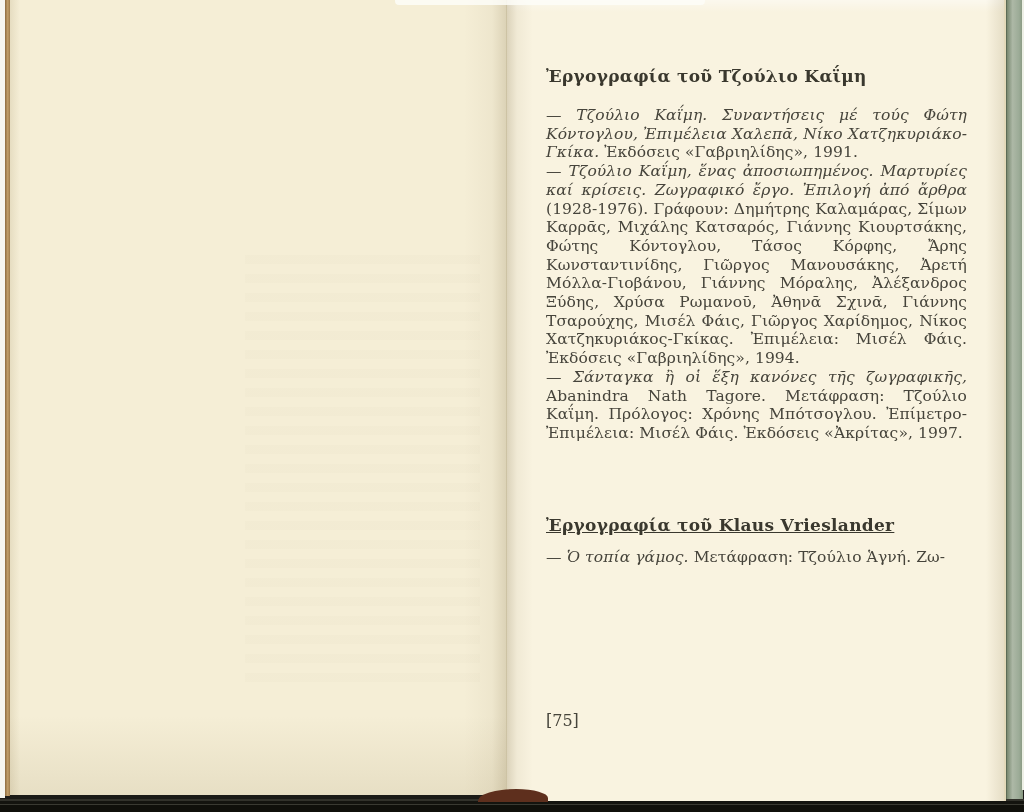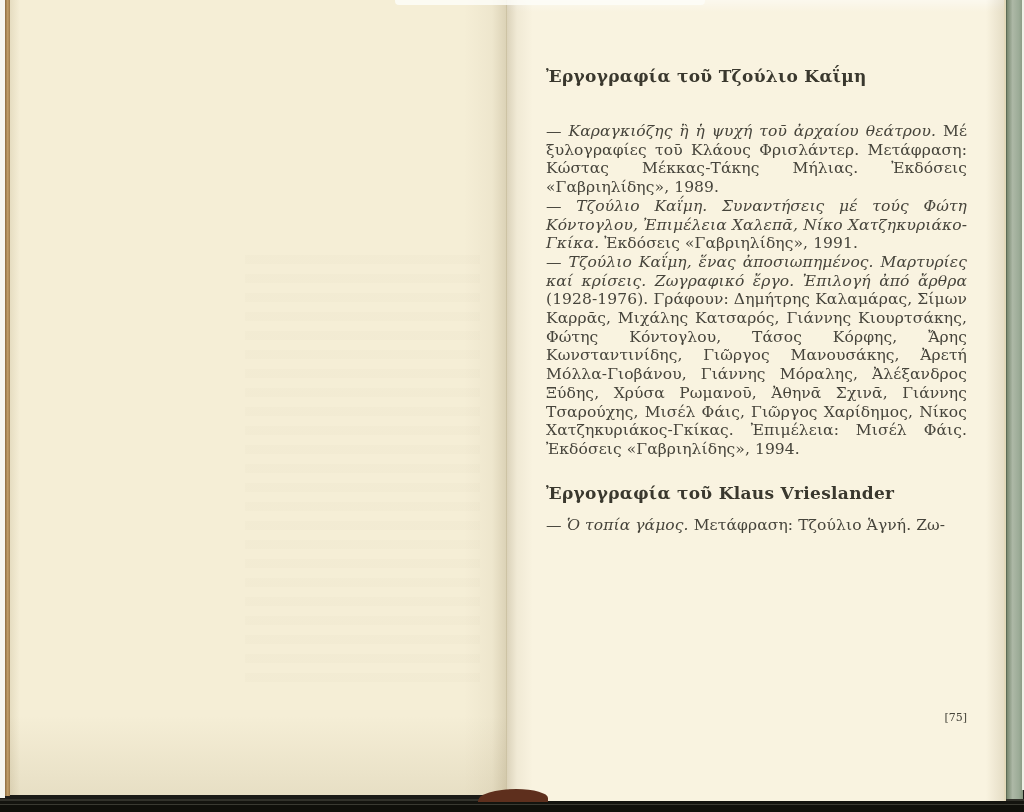--- a/index.html
+++ b/index.html
@@ -36,27 +36,27 @@
       linear-gradient(to bottom,rgba(255,255,255,0.45),rgba(255,255,255,0) 12px);
     border-right:2px solid #e3d9ba;}
   .spine-bottom{position:absolute;left:478px;top:789px;width:70px;height:13px;z-index:3;
     background:var(--spine-brown,#5e2f1d);border-radius:55% 45% 0 0/90% 70% 0 0;}
   .ghost-text{position:absolute;left:235px;top:255px;width:235px;height:430px;z-index:3;opacity:.45;
     background:repeating-linear-gradient(to bottom,rgba(150,138,105,0.06) 0 9px,rgba(150,138,105,0) 9px 19px);}
   
   .text-block{position:absolute;left:39px;top:66px;width:421px;z-index:4;
     color:var(--ink,#46443b);font-size:15.5px;line-height:18.7px;text-align:justify;
     letter-spacing:.1px;}
-  .bib-heading{margin:0 0 36px 0;font-size:17px;line-height:20px;font-weight:bold;
+  .bib-heading{margin:0 0 20px 0;font-size:17px;line-height:20px;font-weight:bold;
     color:var(--heading-ink,#3a382e);text-align:left;letter-spacing:.3px;}
-  .section-2 .bib-heading{margin:24px 0 13px 0;}
+  .section-2 .bib-heading{margin:72px 0 13px 0;text-decoration:underline;}
   .entry{margin:0;}
   .entry .title{font-style:italic;}
-  .page-number{position:absolute;left:39px;top:711px;width:421px;z-index:4;text-align:right;
-    color:var(--ink,#46443b);font-size:11px;}
+  .page-number{position:absolute;left:39px;top:711px;width:421px;z-index:4;text-align:left;
+    color:var(--ink,#46443b);font-size:16px;}
 </style>
 </head>
 <body>
 
 <div id="scan">
 
   <div class="edge-left-white"></div>
   <div class="edge-left-brown"></div>
   <div class="cover-green"></div>
   <div class="edge-right-white"></div>
@@ -68,32 +68,32 @@
 
   <div class="right-page">
 
     <div class="text-block">
 
       <div class="section-1">
         <h1 class="bib-heading">Ἐργογραφία τοῦ Τζούλιο Καΐμη</h1>
 
         <p class="entry">
           <span class="dash">—</span>
-          <span class="title">Καραγκιόζης ἢ ἡ ψυχή τοῦ ἀρχαίου θεάτρου.</span>
-          <span class="rest">Μέ ξυλογραφίες τοῦ Κλάους Φρισλάντερ. Μετάφραση: Κώστας Μέκκας-Τάκης Μήλιας. Ἐκδόσεις «Γαβριηλίδης», 1989.</span>
-        </p>
-        <p class="entry">
-          <span class="dash">—</span>
           <span class="title">Τζούλιο Καΐμη. Συναντήσεις μέ τούς Φώτη Κόντογλου, Ἐπιμέλεια Χαλεπᾶ, Νίκο Χατζηκυριάκο-Γκίκα.</span>
           <span class="rest">Ἐκδόσεις «Γαβριηλίδης», 1991.</span>
         </p>
         <p class="entry">
           <span class="dash">—</span>
           <span class="title">Τζούλιο Καΐμη, ἕνας ἀποσιωπημένος. Μαρτυρίες καί κρίσεις. Ζωγραφικό ἔργο. Ἐπιλογή ἀπό ἄρθρα</span>
           <span class="rest">(1928-1976). Γράφουν: Δημήτρης Καλαμάρας, Σίμων Καρρᾶς, Μιχάλης Κατσαρός, Γιάννης Κιουρτσάκης, Φώτης Κόντογλου, Τάσος Κόρφης, Ἄρης Κωνσταντινίδης, Γιῶργος Μανουσάκης, Ἀρετή Μόλλα-Γιοβάνου, Γιάννης Μόραλης, Ἀλέξανδρος Ξύδης, Χρύσα Ρωμανοῦ, Ἀθηνᾶ Σχινᾶ, Γιάννης Τσαρούχης, Μισέλ Φάις, Γιῶργος Χαρίδημος, Νίκος Χατζηκυριάκος-Γκίκας. Ἐπιμέλεια: Μισέλ Φάις. Ἐκδόσεις «Γαβριηλίδης», 1994.</span>
+        </p>
+        <p class="entry">
+          <span class="dash">—</span>
+          <span class="title">Σάνταγκα ἢ οἱ ἕξη κανόνες τῆς ζωγραφικῆς,</span>
+          <span class="rest">Abanindra Nath Tagore. Μετάφραση: Τζούλιο Καΐμη. Πρόλογος: Χρόνης Μπότσογλου. Ἐπίμετρο-Ἐπιμέλεια: Μισέλ Φάις. Ἐκδόσεις «Ἀκρίτας», 1997.</span>
         </p>
       </div>
 
       <div class="section-2">
         <h1 class="bib-heading">Ἐργογραφία τοῦ Klaus Vrieslander</h1>
 
         <p class="entry">
           <span class="dash">—</span>
           <span class="title">Ὁ τοπία γάμος.</span>
           <span class="rest">Μετάφραση: Τζούλιο Ἁγνή. Ζω-</span>

